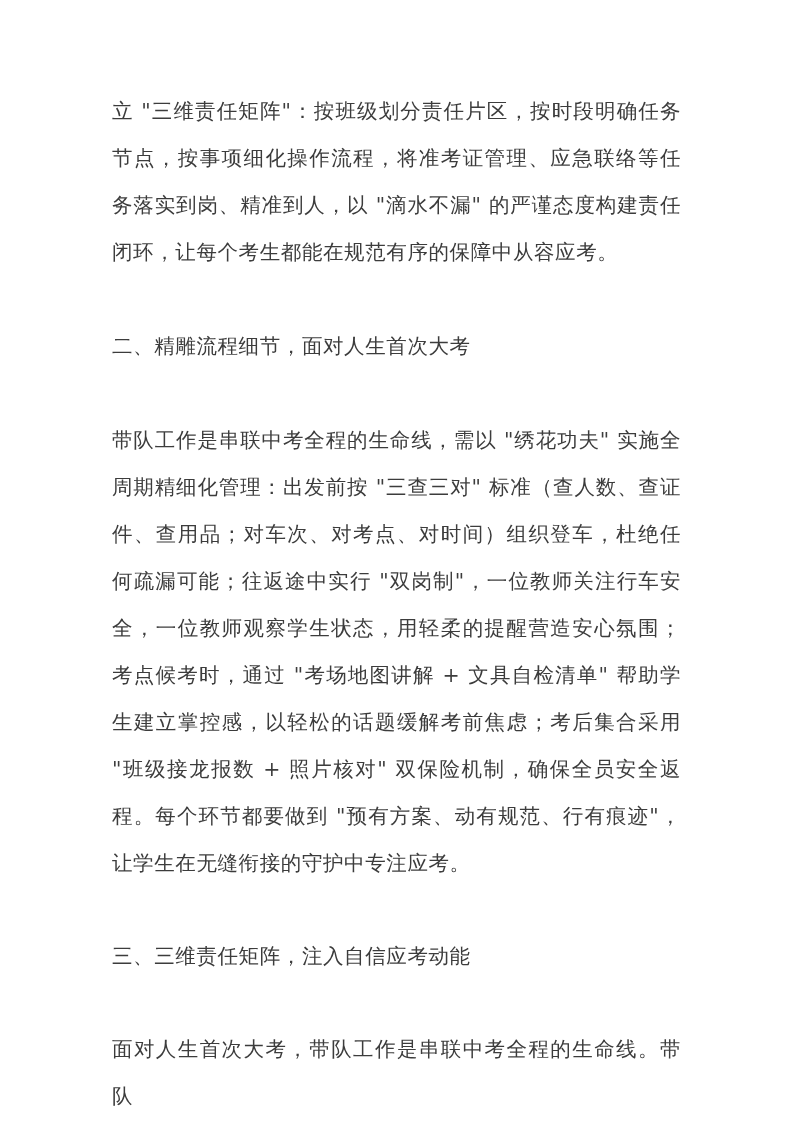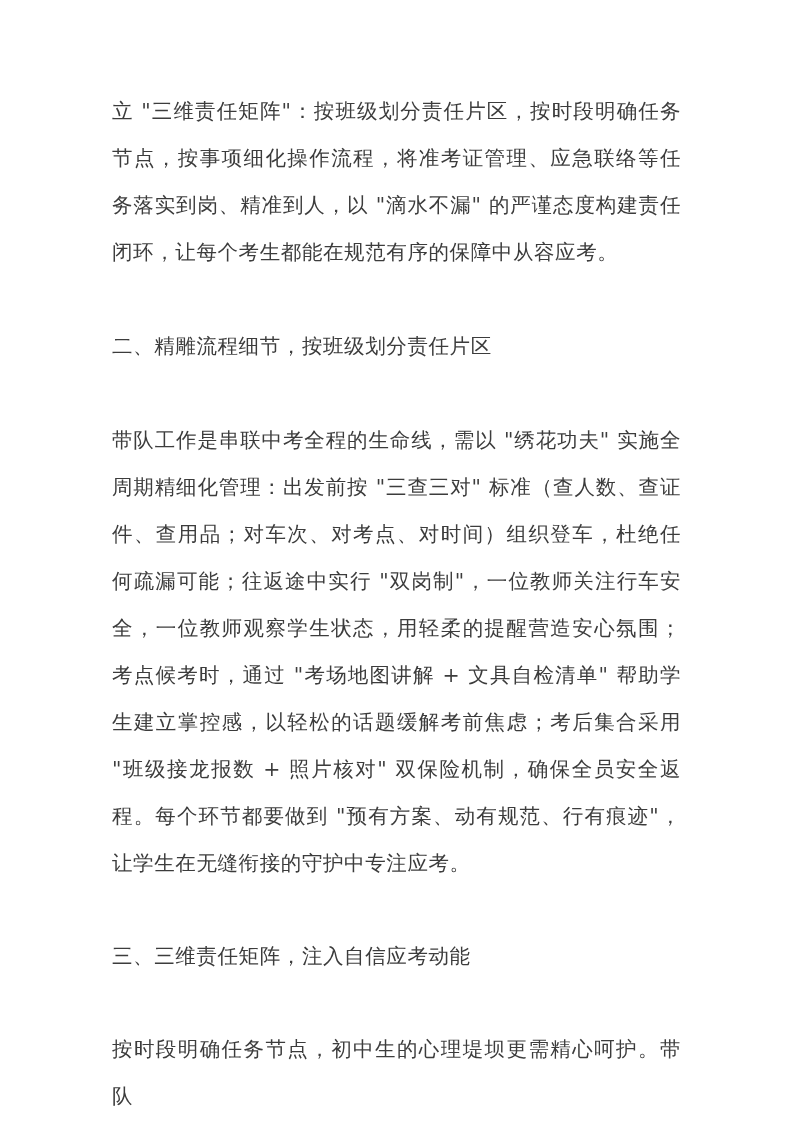--- a/index.html
+++ b/index.html
@@ -51,28 +51,28 @@
 </head>
 <body>
 
 <div class="page">
   <div class="doc-body">
 
     <p class="para">立 "三维责任矩阵"：按班级划分责任片区，按时段明确任务节点，按事项细化操作流程，将准考证管理、应急联络等任务落实到岗、精准到人，以 "滴水不漏" 的严谨态度构建责任闭环，让每个考生都能在规范有序的保障中从容应考。</p>
 
     <div class="gap-lg"></div>
 
-    <p class="para heading">二、精雕流程细节，按班级划分责任片区</p>
+    <p class="para heading">二、精雕流程细节，面对人生首次大考</p>
 
     <div class="gap-md"></div>
 
     <p class="para">带队工作是串联中考全程的生命线，需以 "绣花功夫" 实施全周期精细化管理：出发前按 "三查三对" 标准（查人数、查证件、查用品；对车次、对考点、对时间）组织登车，杜绝任何疏漏可能；往返途中实行 "双岗制"，一位教师关注行车安全，一位教师观察学生状态，用轻柔的提醒营造安心氛围；考点候考时，通过 "考场地图讲解 + 文具自检清单" 帮助学生建立掌控感，以轻松的话题缓解考前焦虑；考后集合采用 "班级接龙报数 + 照片核对" 双保险机制，确保全员安全返程。每个环节都要做到 "预有方案、动有规范、行有痕迹"，让学生在无缝衔接的守护中专注应考。</p>
 
     <div class="gap-sm"></div>
 
     <p class="para heading">三、三维责任矩阵，注入自信应考动能</p>
 
     <div class="gap-sm"></div>
 
-    <p class="para">按时段明确任务节点，初中生的心理堤坝更需精心呵护。带队</p>
+    <p class="para">面对人生首次大考，带队工作是串联中考全程的生命线。带队</p>
 
   </div>
 </div>
 
 </body></html>

